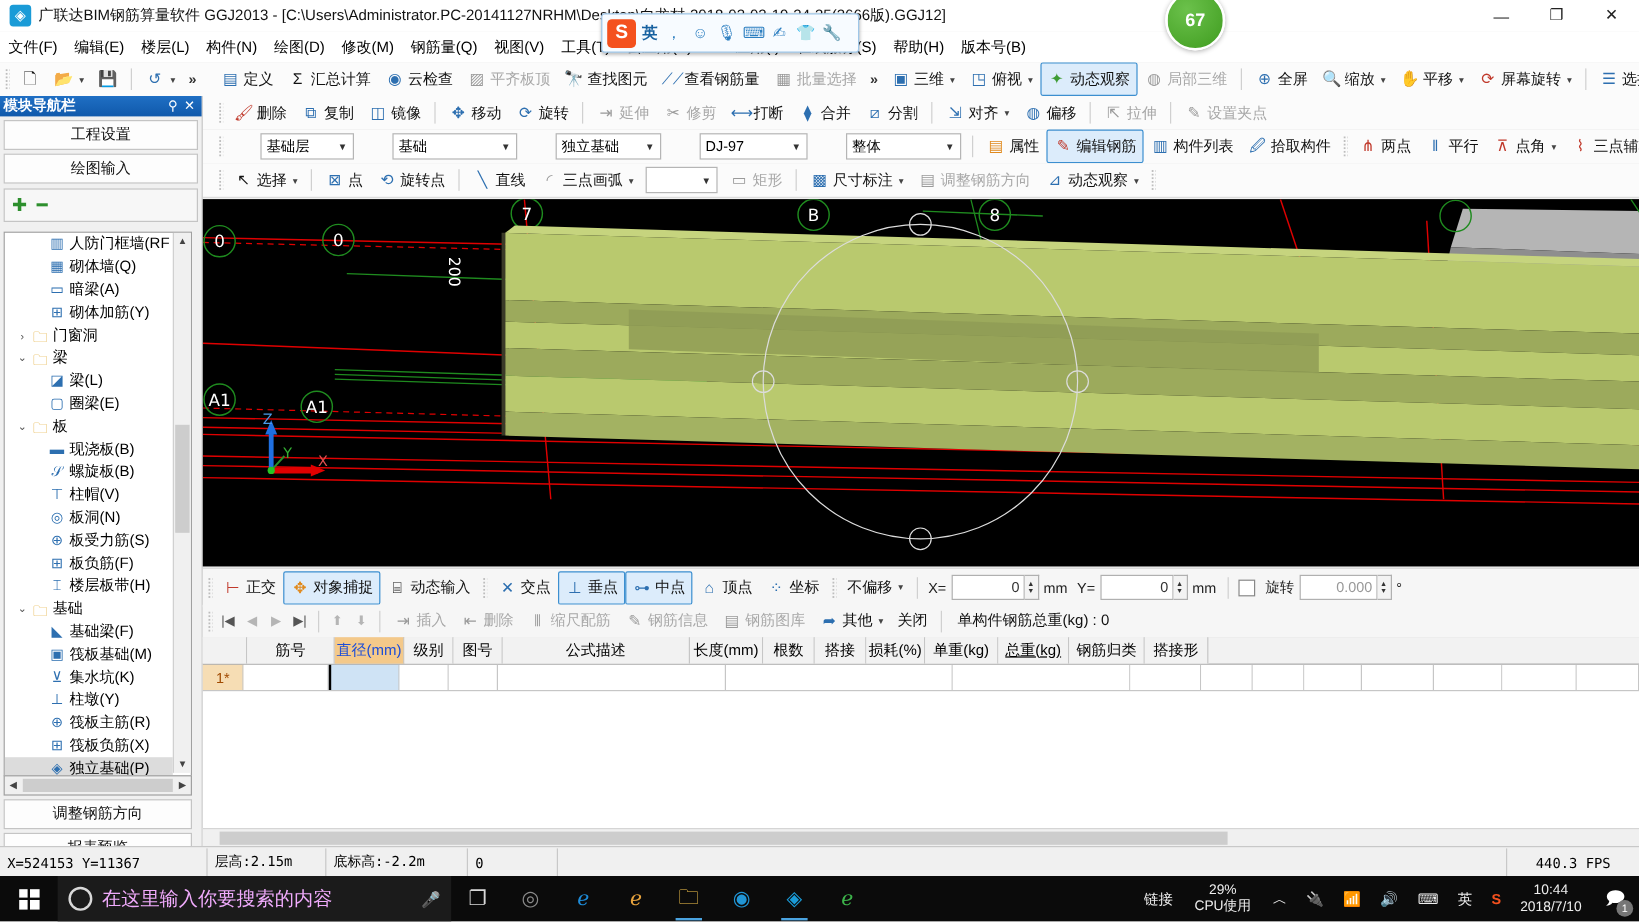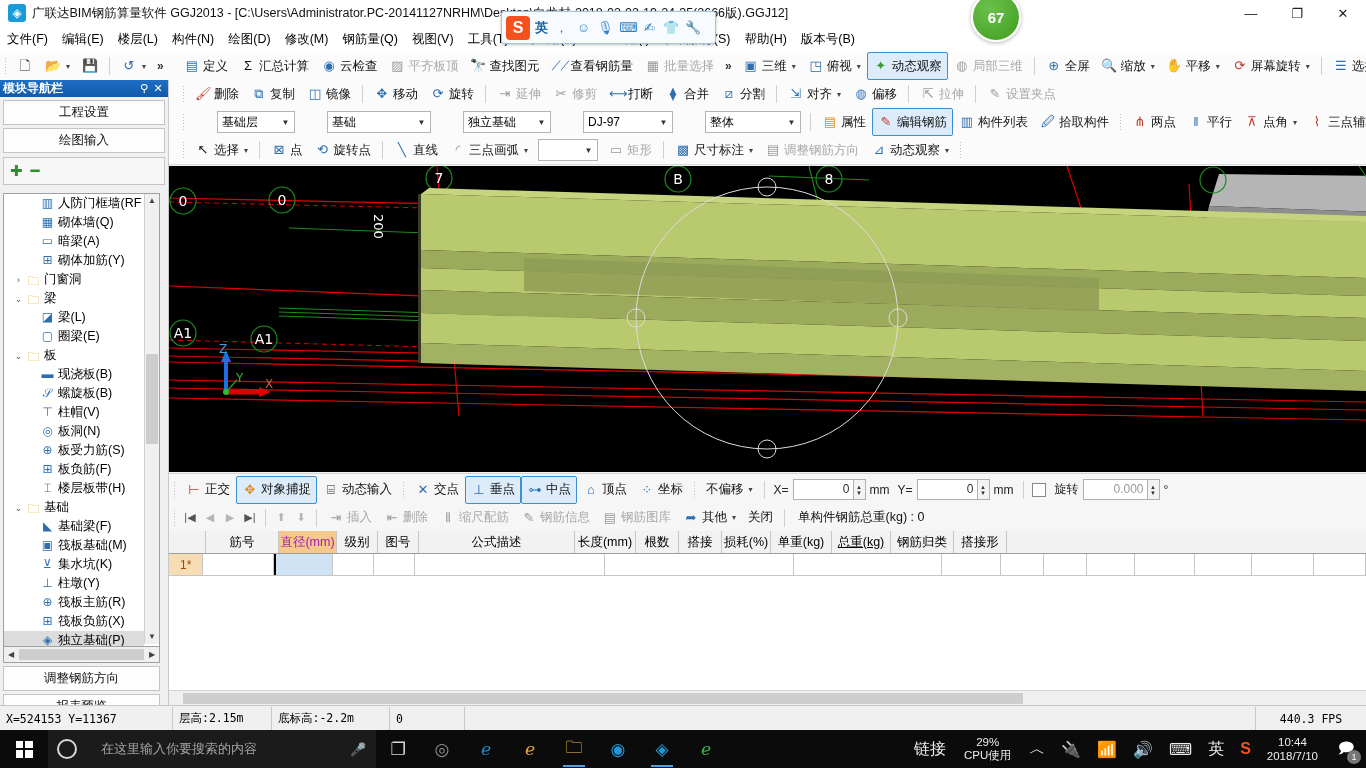--- a/index.html
+++ b/index.html
@@ -145,21 +145,21 @@
   
   .rebar{position:absolute;left:169px;top:504px;width:1197px;height:201px;background:#fff;}
   .rb-tools{height:27px;background:#f6f6f6;border-bottom:1px solid #d5d5d5;display:flex;align-items:center;}
   .nav-ic{width:20px;text-align:center;font-size:11px;color:#555;}
   .nav-ic.dis{color:#b5b5b5;}
   .rb-total{font-size:12.5px;color:#111;margin-left:8px;white-space:nowrap;}
   .grid{position:absolute;left:0;top:27px;width:1197px;}
   .ghead{display:flex;height:22px;background:#f2f2f2;border-bottom:1px solid #9d9d9d;}
   .gh{border-right:1px solid #c6c6c6;display:flex;align-items:center;justify-content:center;
     font-size:12.5px;color:#000;background:#f2f2f2;white-space:nowrap;overflow:hidden;}
-  .gh.hl{background:#f4c98a;color:#a21caf;}
+  .gh.hl{background:#f4c98a;color:#1d4ed8;}
   .grow{display:flex;height:21px;border-bottom:1px solid #c6c6c6;}
   .gc{border-right:1px solid #c6c6c6;font-size:12px;display:flex;align-items:center;padding-left:3px;
     background:#fff;overflow:hidden;}
   .gc.rowhdr{background:#f6ddb4;color:#a14a00;justify-content:center;padding:0;}
   .gc.active{background:#cfe3f5;border-left:2px solid #000;}
   .rb-hscroll{position:absolute;left:0;top:186px;width:1197px;height:15px;background:#f0f0f0;
     border-top:1px solid #d5d5d5;display:flex;align-items:center;}
   .rb-hthumb{height:11px;background:#cdcdcd;margin-left:14px;}
 
   
@@ -171,26 +171,26 @@
   .fps{width:110px;height:24px;display:flex;align-items:center;justify-content:center;}
 
   
   .taskbar{position:absolute;left:0;top:730px;width:1366px;height:38px;background:#0b0b0b;
     display:flex;align-items:center;color:#fff;}
   .start{width:48px;height:38px;display:flex;align-items:center;justify-content:center;}
   .winlogo{width:17px;height:17px;display:grid;grid-template-columns:1fr 1fr;grid-template-rows:1fr 1fr;gap:2px;}
   .winlogo i{background:#fff;display:block;}
   .searchbox{width:310px;height:38px;background:#1b1b1b;display:flex;align-items:center;gap:8px;padding:0 9px;}
   .s-ring{width:16px;height:16px;border:2px solid #d8d8d8;border-radius:50%;flex:none;}
-  .s-ph{font-size:13px;color:#a3a3a3;flex:1;white-space:nowrap;overflow:hidden;margin-left:16px;}
+  .s-ph{font-size:16px;color:#f0abfc;flex:1;white-space:nowrap;overflow:hidden;}
   .s-mic{font-size:13px;color:#d0d0d0;}
   .tb-ic{width:44px;height:38px;display:flex;align-items:center;justify-content:center;font-size:17px;position:relative;}
   .tb-ic.run::after{content:"";position:absolute;bottom:1px;left:11px;width:22px;height:2px;background:#4aa3e0;}
   .tray{margin-left:auto;display:flex;align-items:center;height:38px;}
-  .tray-item{display:flex;align-items:center;justify-content:center;padding:0 8px;font-size:16px;color:#eee;height:38px;}
+  .tray-item{display:flex;align-items:center;justify-content:center;padding:0 8px;font-size:12px;color:#eee;height:38px;}
   .cpu{display:flex;flex-direction:column;align-items:center;line-height:13px;font-size:11.5px;color:#eee;padding:0 10px;}
   .clock{display:flex;flex-direction:column;align-items:center;line-height:14px;font-size:11.5px;color:#eee;padding:0 8px;}
   .notif{width:40px;height:38px;display:flex;align-items:center;justify-content:center;position:relative;}
   .notif-badge{position:absolute;right:5px;bottom:4px;width:14px;height:14px;border-radius:50%;
     background:#767676;color:#fff;font-size:9px;display:flex;align-items:center;justify-content:center;}
 </style>
 </head>
 <body>
 
 <div class="app">

